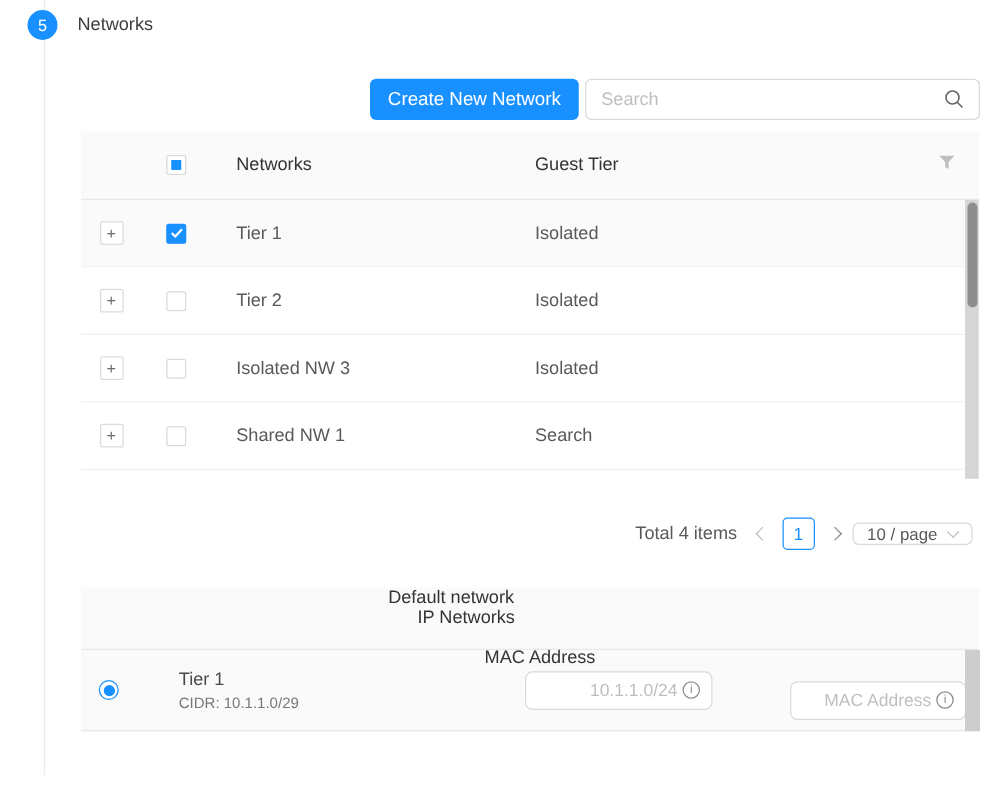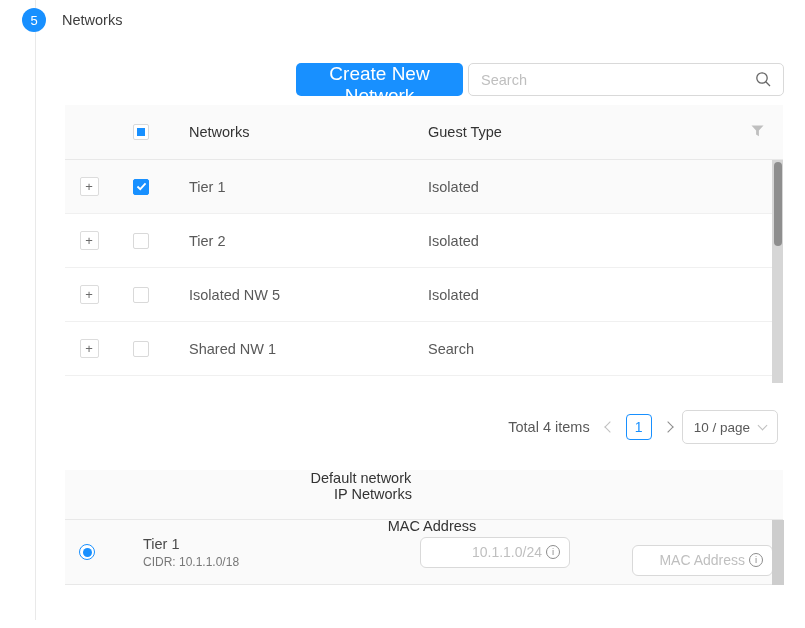--- a/index.html
+++ b/index.html
@@ -8,21 +8,21 @@
   .page { position:relative; width:805px; height:628px; background:#fff; overflow:hidden; }
 
   
   .step-line { position:absolute; left:35px; top:0; width:1px; height:620px; background:#e9e9e9; }
   .step-badge { position:absolute; left:22px; top:8px; width:24px; height:24px; border-radius:50%;
     background:#1890ff; color:#fff; font-size:13px; display:flex; align-items:center; justify-content:center; z-index:2; }
   .step-title { position:absolute; left:62px; top:12px; font-size:14.5px; color:#3d3d3d; }
 
   
   .btn-primary { position:absolute; left:296px; top:63px; width:167px; height:33px; background:#1890ff;
-    border:none; border-radius:5px; color:#fff; font-size:19px; font-family:inherit; cursor:pointer; }
+    border:none; border-radius:5px; color:#fff; font-size:15px; font-family:inherit; cursor:pointer; }
   .search-box { position:absolute; left:468px; top:63px; width:316px; height:33px; border:1px solid #d9d9d9;
     border-radius:5px; background:#fff; display:flex; align-items:center; }
   .search-box input { flex:1; border:none; outline:none; background:transparent; font-family:inherit;
     font-size:14.5px; color:#595959; padding:0 8px 0 12px; }
   .search-box input::placeholder { color:#bfbfbf; }
   .search-icon { margin-right:11px; display:flex; }
 
   
   .table1 { position:absolute; left:65px; top:105px; width:718px; font-size:14.5px; }
   .t1-header { height:55px; background:#fafafa; border-bottom:1px solid #e8e8e8; display:flex; align-items:center; color:#333; }
@@ -48,21 +48,21 @@
 
   
   .pagination { position:absolute; top:414px; right:27px; height:26px; display:flex; align-items:center;
     font-size:14.5px; color:#595959; }
   .chev { display:inline-block; width:8px; height:8px; border-left:1.6px solid #a6a6a6; border-bottom:1.6px solid #a6a6a6; }
   .chev.left  { transform:rotate(45deg); border-color:#bfbfbf; margin-left:16px; }
   .chev.right { transform:rotate(225deg); border-color:#8c8c8c; margin-left:12px; }
   .chev.down  { transform:rotate(-45deg); width:7px; height:7px; border-color:#bfbfbf; margin-top:-3px; }
   .page-box { width:26px; height:26px; margin-left:12px; border:1px solid #1890ff; border-radius:4px;
     color:#1890ff; font-size:14px; display:flex; align-items:center; justify-content:center; background:#fff; cursor:pointer; }
-  .size-select { height:34px; margin-left:10px; border:1px solid #d9d9d9; border-radius:5px; background:#fff;
+  .size-select { height:18px; margin-left:10px; border:1px solid #d9d9d9; border-radius:5px; background:#fff;
     display:flex; align-items:center; gap:9px; padding:0 11px; font-size:13.5px; color:#595959; cursor:pointer; }
 
   
   .table2 { position:absolute; left:65px; top:470px; width:718px; font-size:14.5px; }
   .t2-header { height:50px; background:#fafafa; border-bottom:1px solid #e8e8e8; display:flex; align-items:center; color:#333;flex-direction:column; }
   .t2-row { height:65px; background:#fafafa; border-bottom:1px solid #e8e8e8; display:flex; align-items:center; }
   .c2-radio { width:44px; display:flex; justify-content:center; }
   .c2-name  { width:295px; padding-left:34px; }
   .c2-ip    { width:212px; padding-left:16px; }
   .c2-mac   { flex:1; padding-left:16px;margin-top:16px; }
@@ -109,21 +109,21 @@
 
   <div class="table1">
     <div class="t1-header">
       <div class="c-expand"></div>
       <div class="c-check">
         <span class="cb indet">
             <span class="cb-inner"></span>
           </span>
       </div>
       <div class="c-name">Networks</div>
-      <div class="c-guest">Guest Type</div>
+      <div class="c-guest">Guest Tier</div>
       <div class="c-filter">
         <span>
           <svg width="13" height="12" viewBox="0 0 13 12">
               <path d="M0.5 0.5 h12 l-4.6 5.1 v5.6 l-2.8 -1.7 v-3.9 z" fill="#bfbfbf"></path>
             </svg>
         </span>
       </div>
     </div>
 
     <div class="t1-row selected">
@@ -162,21 +162,21 @@
 
     <div class="t1-row">
       <div class="c-expand">
           <button class="expand-btn">
             <span>+</span>
           </button>
         </div>
       <div class="c-check">
           <span class="cb"></span>
         </div>
-      <div class="c-name">Isolated NW 5</div>
+      <div class="c-name">Isolated NW 3</div>
       <div class="c-guest">Isolated</div>
       <div class="c-vpc"></div>
       <div class="c-filter"></div>
     </div>
 
     <div class="t1-row">
       <div class="c-expand">
           <button class="expand-btn">
             <span>+</span>
           </button>
@@ -215,21 +215,21 @@
     </div>
 
     <div class="t2-row">
       <div class="c2-radio">
         <span class="radio">
             <span class="radio-dot"></span>
           </span>
       </div>
       <div class="c2-name">
         <div class="net-name">Tier 1</div>
-        <div class="net-cidr">CIDR: 10.1.1.0/18</div>
+        <div class="net-cidr">CIDR: 10.1.1.0/29</div>
       </div>
       <div class="c2-ip">
         <div class="mini-input ip-input">
           <input placeholder="10.1.1.0/24" style="">
           <span class="info-icon">i</span>
         </div>
       </div>
       <div class="c2-mac">
         <div class="mini-input mac-input">
           <input placeholder="MAC Address" style="">

